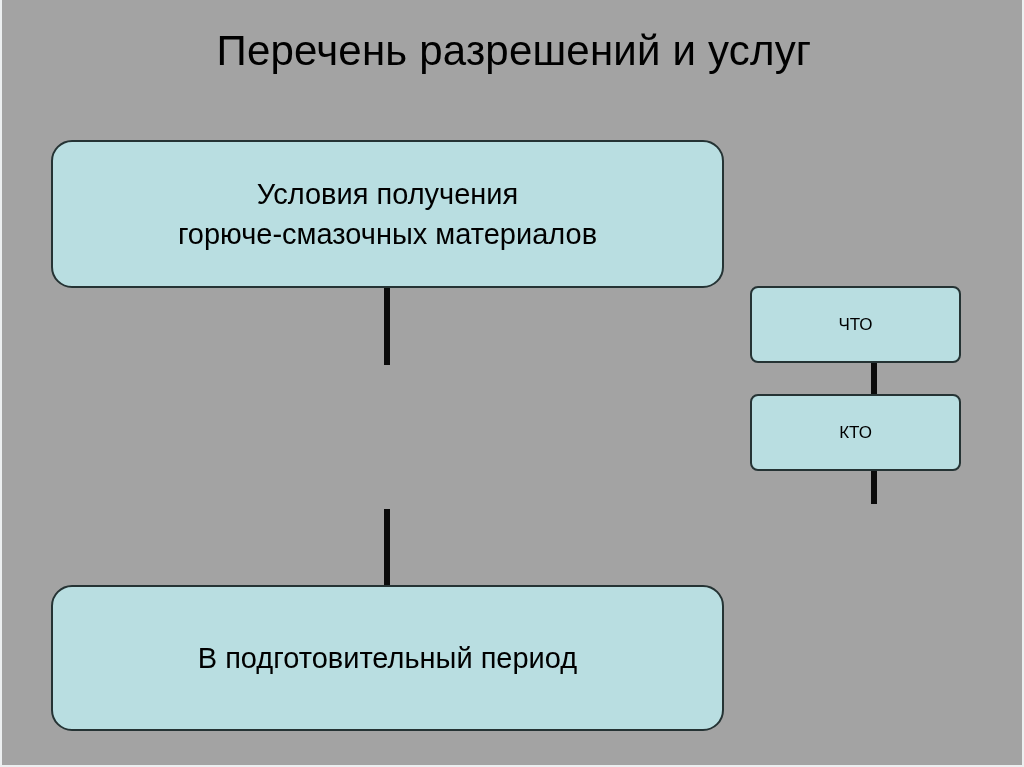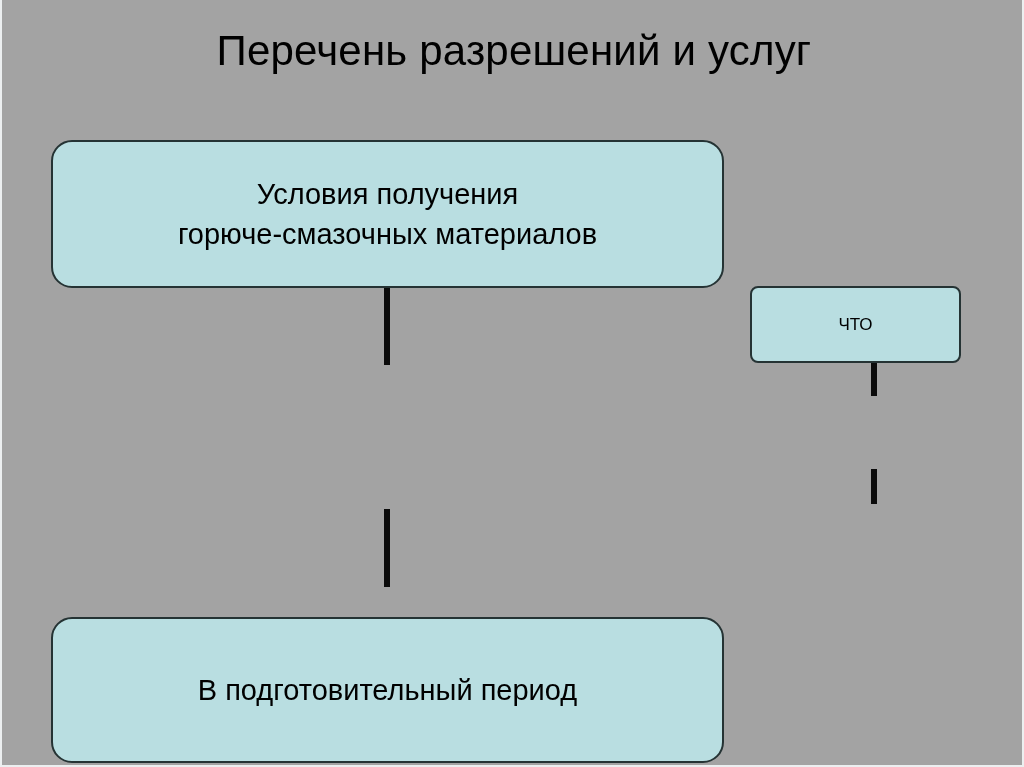--- a/index.html
+++ b/index.html
@@ -64,21 +64,21 @@
 
   
   .node-main {
     left: 49px;
     width: 673px;
     font-size: 29px;
     line-height: 40px;
   }
   #node-conditions { top: 140px;  height: 148px; }
   #node-firms      { top: 363px;  height: 148px; }
-  #node-period     { top: 617px;  height: 146px; }
+  #node-period     { top: 585px;  height: 146px; }
 
   
   .node-side {
     left: 740px;
     width: 211px;
     font-size: 17px;
     line-height: 24px;
     border-radius: 8px;
     margin-left: 8px;
   }
@@ -120,17 +120,20 @@
   <div class="node node-main" id="node-period">
     <span class="node-label">В  подготовительный период</span>
   </div>
 
   <div class="node node-side" id="node-what">
     <span class="node-label">ЧТО</span>
   </div>
 
   <div class="connector connector-side" id="connector-3"></div>
 
+  <div class="node node-side" id="node-who">
+    <span class="node-label">КТО</span>
+  </div>
 
   <div class="connector connector-side" id="connector-4"></div>
 
 
 </div>
 
 </body></html>

